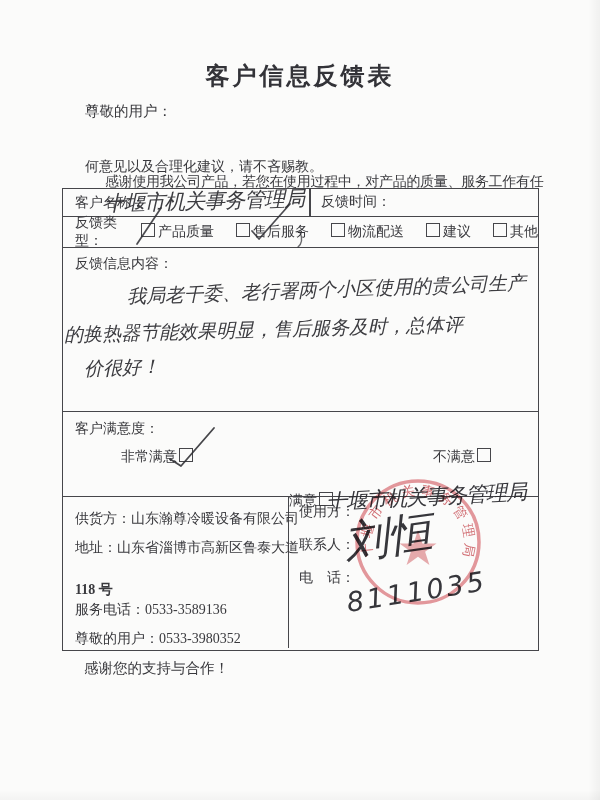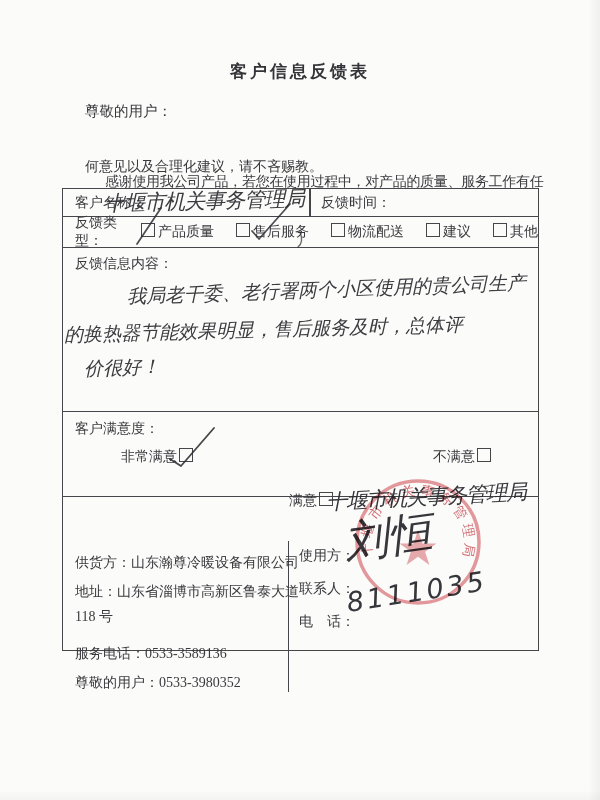--- a/index.html
+++ b/index.html
@@ -14,55 +14,55 @@
     background:linear-gradient(to right, rgba(0,0,0,0), rgba(0,0,0,0.045));
     pointer-events:none;
   }
   .paper::before{
     content:"";position:absolute;left:0;bottom:0;width:100%;height:10px;
     background:linear-gradient(to bottom, rgba(0,0,0,0), rgba(0,0,0,0.03));
     pointer-events:none;
   }
   .title{
     position:absolute;top:60px;left:0;width:100%;text-align:center;
-    font-size:17px;font-weight:bold;letter-spacing:3px;color:#333338;
+    font-size:24px;font-weight:bold;letter-spacing:3px;color:#333338;
   }
   .salutation{position:absolute;left:85px;top:102px;font-size:14.5px;}
   .intro1{position:absolute;left:105px;top:130px;font-size:14px;letter-spacing:-0.3px;white-space:nowrap;margin-top:43px;}
   .intro2{position:absolute;left:85px;top:158px;font-size:14px;white-space:nowrap;}
   .closing{position:absolute;left:84px;top:659px;font-size:14.5px;}
 
   .form-table{
     position:absolute;left:62px;top:188px;width:477px;height:463px;
     border:1.5px solid #46464a;box-sizing:border-box;font-size:14px;
   }
   .row{position:relative;box-sizing:border-box;border-bottom:1.5px solid #46464a;}
   .row-name{height:28px;line-height:27px;}
   .row-type{height:31px;display:flex;align-items:center;padding-left:12px;}
   .row-content{height:164px;}
   .row-satisfaction{height:85px;}
-  .row-bottom{height:151px;border-bottom:none;display:flex;margin-top:44px;}
+  .row-bottom{height:151px;border-bottom:none;display:flex;}
   .cell-label{padding-left:12px;display:inline-block;}
   .v-divider{position:absolute;left:246px;top:0;bottom:0;width:1.5px;background:#46464a;}
-  .fb-time{position:absolute;left:258px;top:0;line-height:27px;}
+  .fb-time{position:absolute;left:258px;top:0;line-height:27px;font-family:Liberation Mono, monospace;}
   .content-label{position:absolute;left:12px;top:7px;}
   .sat-label{position:absolute;left:12px;top:8px;}
   .sat-opt{position:absolute;top:36px;white-space:nowrap;}
   .sat-opt.o0{left:58px;} .sat-opt.o1{left:226px;margin-top:44px;} .sat-opt.o2{left:370px;}
   .cb{
     display:inline-block;width:12px;height:12px;border:1.5px solid #46464a;
     vertical-align:-1px;background:transparent;
   }
   .type-opt{white-space:nowrap;margin-left:22px;}
   .type-opt .cb{margin-right:3px;}
   .sat-opt .cb{margin-left:2px;}
   .cell-left{width:226px;border-right:1.5px solid #46464a;position:relative;box-sizing:border-box;}
   .cell-right{flex:1;position:relative;}
   .sup-line{position:absolute;left:12px;white-space:nowrap;}
-  .sup-line.l0{top:13px;} .sup-line.l1{top:42px;} .sup-line.l2{top:67px;}
+  .sup-line.l0{top:13px;} .sup-line.l1{top:42px;} .sup-line.l2{top:84px;font-weight:bold;}
   .sup-line.l3{top:104px;} .sup-line.l4{top:133px;}
   .use-line{position:absolute;left:10px;white-space:nowrap;}
   .use-line.u0{top:6px;} .use-line.u1{top:39px;} .use-line.u2{top:72px;}
 
   .hw{
     position:absolute;font-family:"DejaVu Sans","Liberation Sans",sans-serif;
     font-style:italic;color:#2c2c31;white-space:nowrap;pointer-events:none;
   }
   .hw-name{left:104px;top:187px;font-size:21px;transform:rotate(-1.5deg);letter-spacing:-1px;opacity:.92;}
   .hw-c1{left:127px;top:277px;font-size:19px;transform:rotate(-2deg);opacity:.92;}
@@ -152,14 +152,15 @@
     </svg>
   </div>
 
   <svg class="marks">
     <path d="M137,244 L161,208" stroke="#2c2c31" stroke-width="1.7" fill="none" stroke-linecap="round" opacity="0.85"></path>
     <path d="M252,231 L259,239 L290,204" stroke="#2c2c31" stroke-width="1.7" fill="none" stroke-linecap="round" stroke-linejoin="round" opacity="0.85"></path>
     <path d="M170,459 L181,466 L214,428" stroke="#2c2c31" stroke-width="1.8" fill="none" stroke-linecap="round" stroke-linejoin="round" opacity="0.88"></path>
     <path d="M300,232 Q304,242 298,247" stroke="#2c2c31" stroke-width="1.4" fill="none" stroke-linecap="round" opacity="0.7"></path>
   </svg>
 
+  <div class="closing">感谢您的支持与合作！</div>
 
 </div>
 
 </body></html>

